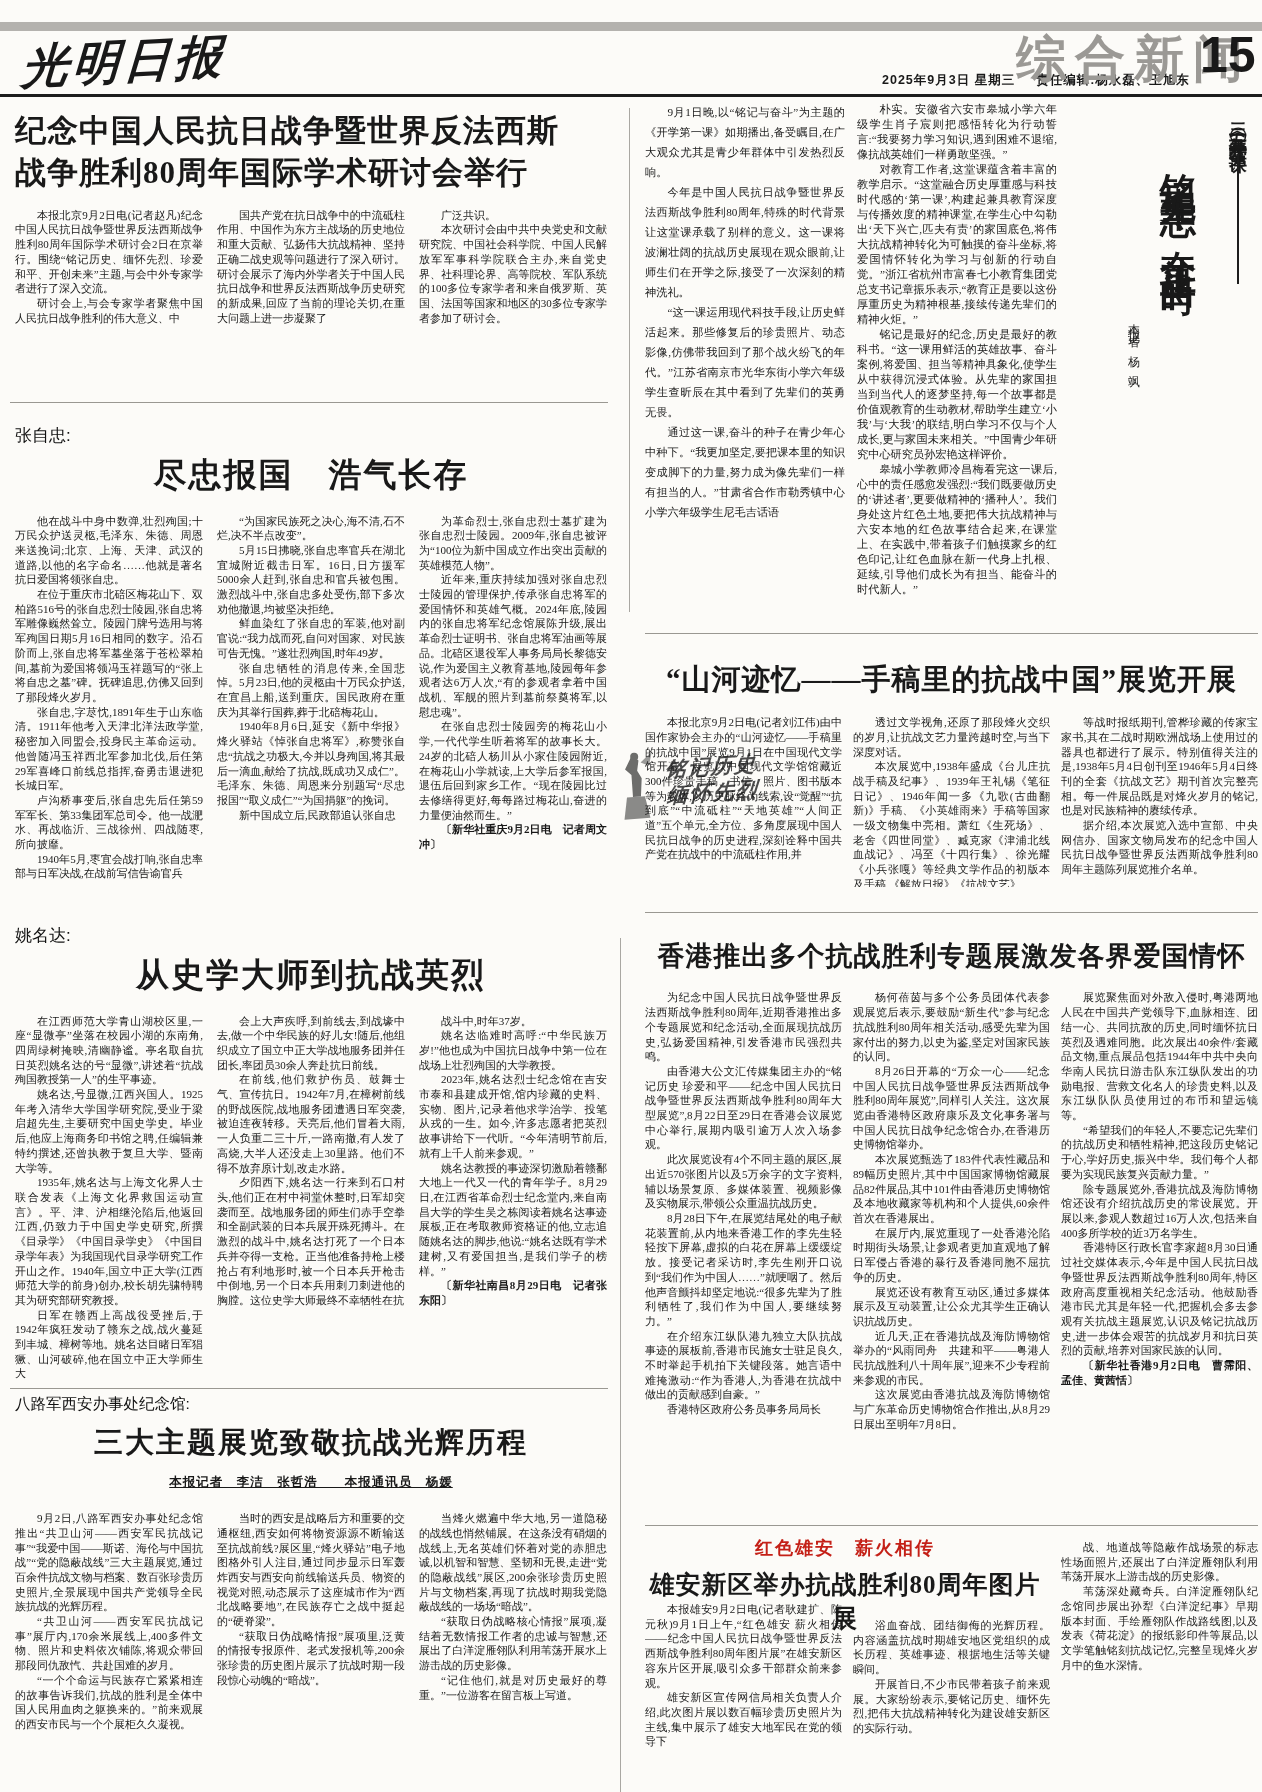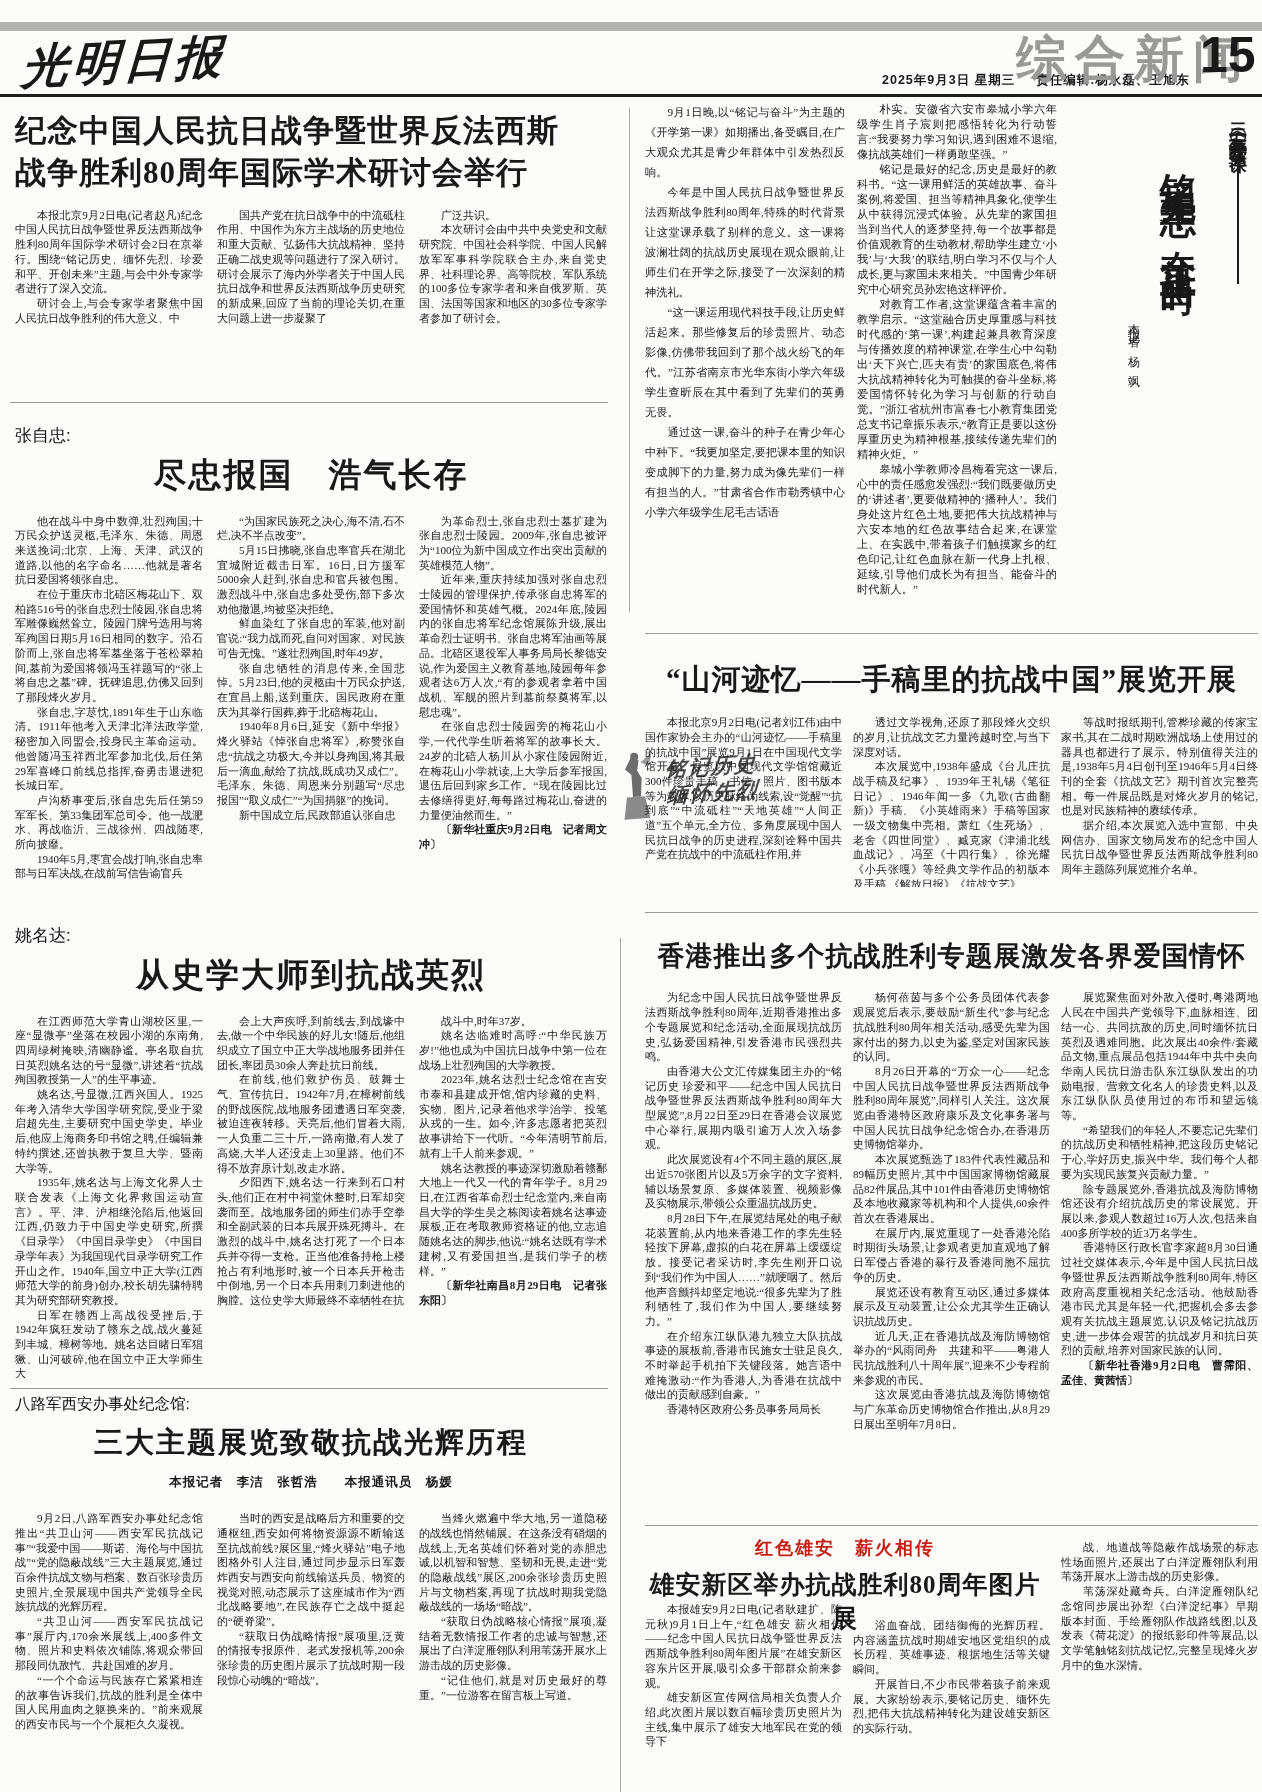--- a/index.html
+++ b/index.html
@@ -14,21 +14,21 @@
   .dateline{font-size:12.5px;font-weight:bold;font-family:"Liberation Sans",sans-serif;letter-spacing:1px;}
   .section-name{font-size:50px;font-weight:bold;color:#9b9995;letter-spacing:9px;white-space:nowrap;}
   .pageno{font-size:50px;font-weight:bold;font-family:"Liberation Sans",sans-serif;}
   .kicker{font-size:17px;font-family:"Liberation Sans",sans-serif;color:#111;}
   .kicker-sm{font-size:15.5px;font-family:"Liberation Sans",sans-serif;color:#111;}
   .headline{font-weight:bold;line-height:1.35;}
   .center{text-align:center;}
   .cols{display:flex;}
   .col{font-size:11px;line-height:14.7px;text-align:justify;overflow:hidden;}
   .col p{margin:0;text-indent:2em;}
-  .byline-row{font-size:12.5px;font-weight:bold;text-align:center;letter-spacing:1px;}
+  .byline-row{font-size:12.5px;font-weight:bold;text-align:center;letter-spacing:1px;text-decoration:underline;}
   .red{color:#c42017;}
   .vert{writing-mode:vertical-rl;}
   .vtitle{font-size:36px;font-weight:bold;letter-spacing:7px;white-space:nowrap;}
   .vseries{font-size:18px;font-weight:bold;letter-spacing:3px;}
   .vbyline{font-size:12px;letter-spacing:4px;color:#222;}
   .stamp{display:flex;align-items:center;gap:8px;transform:rotate(-4deg);}
   .stamp-text div{font-size:21px;font-weight:bold;font-style:italic;color:#4b4b4b;letter-spacing:2px;line-height:1.25;transform:skewX(-8deg);}
 </style>
 </head>
 <body>
@@ -165,22 +165,22 @@
   <div class="abs" style="left:645px;top:102px;width:613px;height:510px;">
     <div class="cols" style="gap:12px;">
       <div class="col" style="width:200px;height:508px;font-size:11.2px;line-height:20px;">
           <p>9月1日晚,以“铭记与奋斗”为主题的《开学第一课》如期播出,备受瞩目,在广大观众尤其是青少年群体中引发热烈反响。</p>
           <p>今年是中国人民抗日战争暨世界反法西斯战争胜利80周年,特殊的时代背景让这堂课承载了别样的意义。这一课将波澜壮阔的抗战历史展现在观众眼前,让师生们在开学之际,接受了一次深刻的精神洗礼。</p>
           <p>“这一课运用现代科技手段,让历史鲜活起来。那些修复后的珍贵照片、动态影像,仿佛带我回到了那个战火纷飞的年代。”江苏省南京市光华东街小学六年级学生查昕辰在其中看到了先辈们的英勇无畏。</p>
           <p>通过这一课,奋斗的种子在青少年心中种下。“我更加坚定,要把课本里的知识变成脚下的力量,努力成为像先辈们一样有担当的人。”甘肃省合作市勒秀镇中心小学六年级学生尼毛吉话语</p>
         </div>
       <div class="col" style="width:200px;height:508px;font-size:11.2px;line-height:15px;">
           <p>朴实。安徽省六安市皋城小学六年级学生肖子宸则把感悟转化为行动誓言:“我要努力学习知识,遇到困难不退缩,像抗战英雄们一样勇敢坚强。”</p>
+          <p>对教育工作者,这堂课蕴含着丰富的教学启示。“这堂融合历史厚重感与科技时代感的‘第一课’,构建起兼具教育深度与传播效度的精神课堂,在学生心中勾勒出‘天下兴亡,匹夫有责’的家国底色,将伟大抗战精神转化为可触摸的奋斗坐标,将爱国情怀转化为学习与创新的行动自觉。”浙江省杭州市富春七小教育集团党总支书记章振乐表示,“教育正是要以这份厚重历史为精神根基,接续传递先辈们的精神火炬。”</p>
           <p>铭记是最好的纪念,历史是最好的教科书。“这一课用鲜活的英雄故事、奋斗案例,将爱国、担当等精神具象化,使学生从中获得沉浸式体验。从先辈的家国担当到当代人的逐梦坚持,每一个故事都是价值观教育的生动教材,帮助学生建立‘小我’与‘大我’的联结,明白学习不仅与个人成长,更与家国未来相关。”中国青少年研究中心研究员孙宏艳这样评价。</p>
-          <p>对教育工作者,这堂课蕴含着丰富的教学启示。“这堂融合历史厚重感与科技时代感的‘第一课’,构建起兼具教育深度与传播效度的精神课堂,在学生心中勾勒出‘天下兴亡,匹夫有责’的家国底色,将伟大抗战精神转化为可触摸的奋斗坐标,将爱国情怀转化为学习与创新的行动自觉。”浙江省杭州市富春七小教育集团党总支书记章振乐表示,“教育正是要以这份厚重历史为精神根基,接续传递先辈们的精神火炬。”</p>
           <p>皋城小学教师冷昌梅看完这一课后,心中的责任感愈发强烈:“我们既要做历史的‘讲述者’,更要做精神的‘播种人’。我们身处这片红色土地,要把伟大抗战精神与六安本地的红色故事结合起来,在课堂上、在实践中,带着孩子们触摸家乡的红色印记,让红色血脉在新一代身上扎根、延续,引导他们成长为有担当、能奋斗的时代新人。”</p>
         </div>
       <div style="position:relative;width:185px;height:508px;">
         <div style="position:absolute;right:4px;top:8px;display:flex;flex-direction:column;align-items:center;">
           <div class="vert vseries">二〇二五年《开学第一课》</div>
           <div style="width:2px;height:130px;background:#1d1d1d;margin-top:8px;"></div>
         </div>
         <div class="vert vtitle" style="position:absolute;right:52px;top:42px;height:460px;">铭记先辈志　奋斗正当时</div>
         <div class="vert vbyline" style="position:absolute;right:112px;top:212px;height:260px;">本报记者　杨　飒</div>
       </div>

